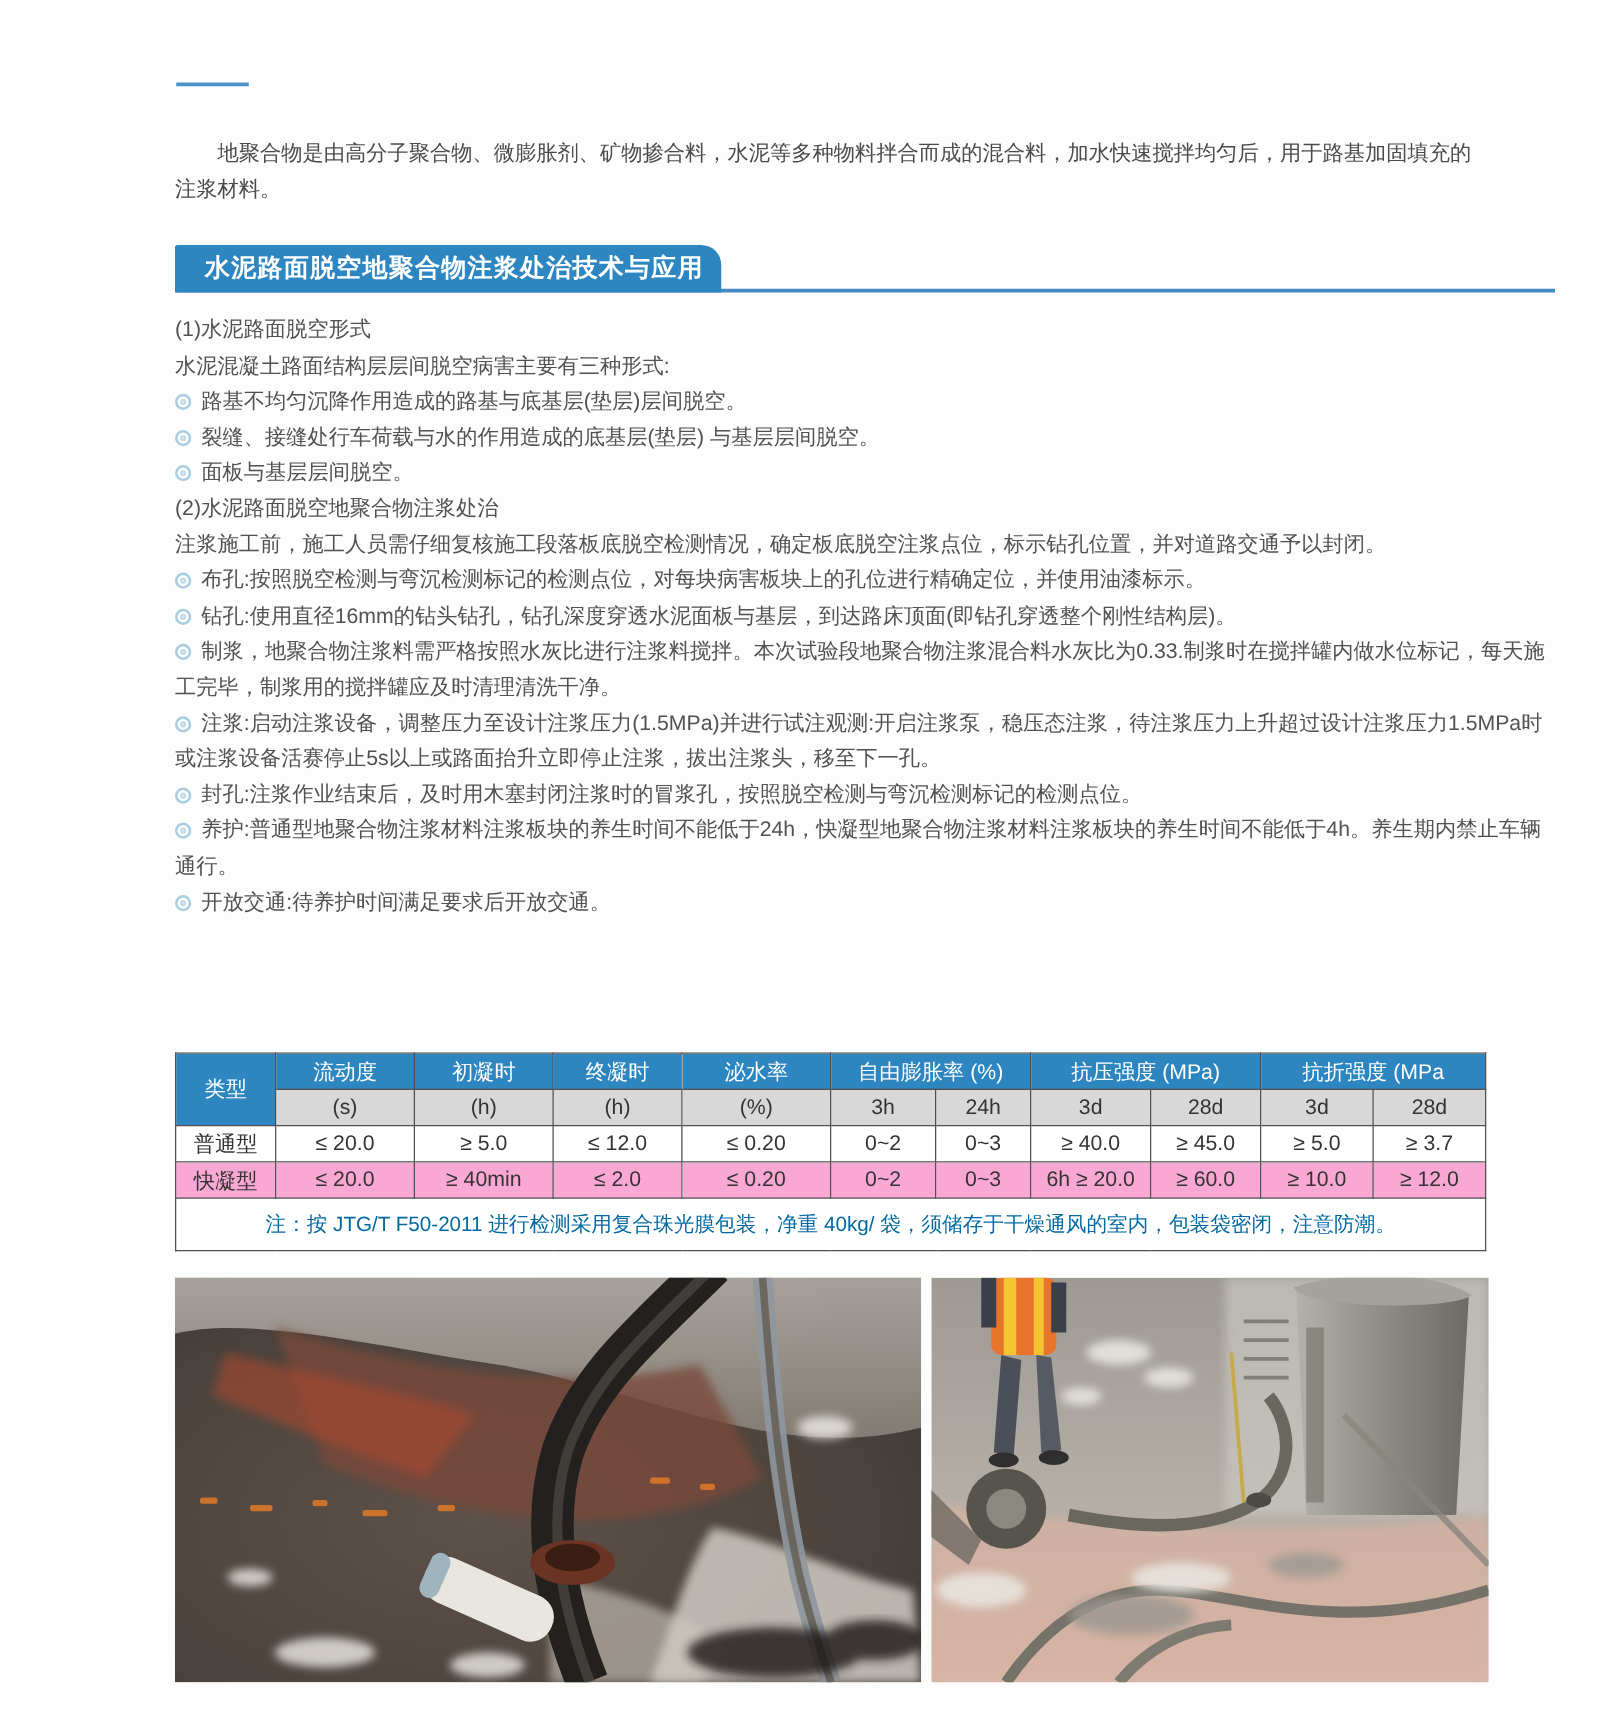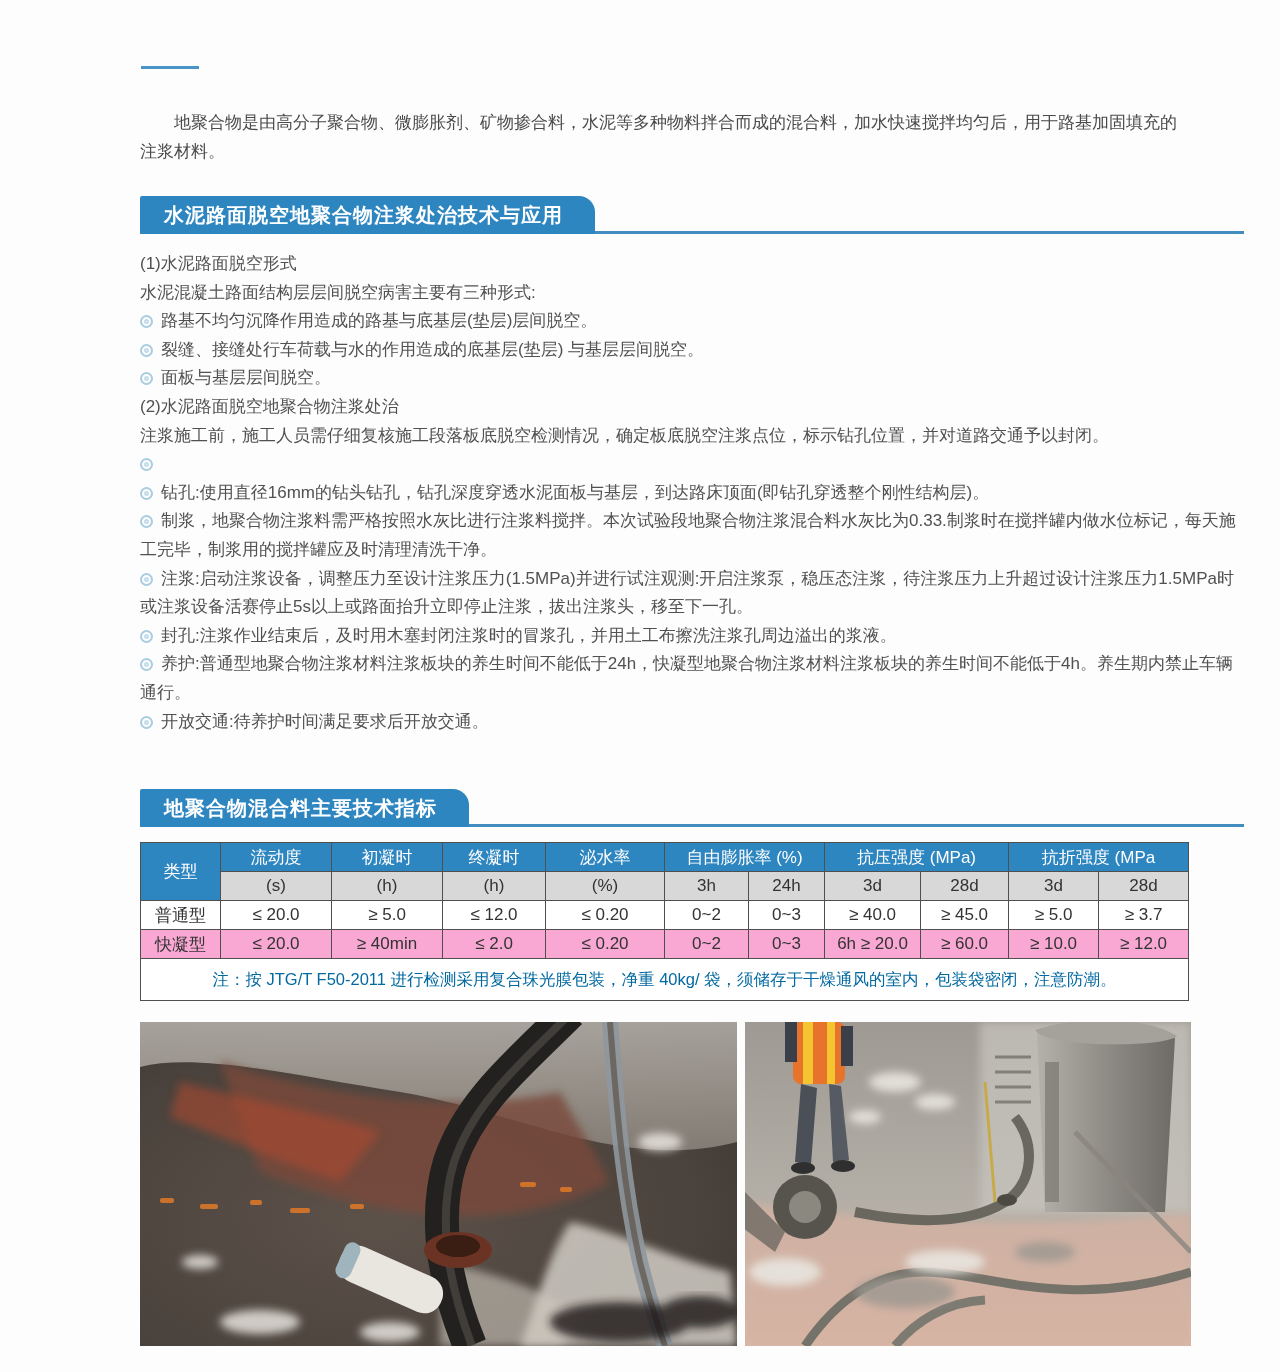--- a/index.html
+++ b/index.html
@@ -34,21 +34,21 @@
   .section-header { position:absolute; left:140px; height:38px; }
   .section-header .bar-line {
     position:absolute; left:0; bottom:0; height:3px; width:1104px;
     background:#2f7fb8; opacity:.9;
   }
   .section-header .bar-box {
     position:relative; display:inline-block;
     background:#2e86c1; color:#ffffff;
     font-size:20px; font-weight:bold; letter-spacing:1px;
     line-height:38px; height:38px;
-    padding:0 32px 0 24px;
+    padding:0 14px 0 24px;
     border-radius:2px 16px 0 2px;
   }
   #section1-header { top:196px; }
   #section2-header { top:789px; }
 
   
   .body-text {
     position:absolute; left:140px; top:250px; width:1102px;
     font-size:17px; line-height:28.6px; color:#515151;
   }
@@ -104,33 +104,29 @@
   </div>
 
   <div class="body-text">
     <p class="para"><span>(1)水泥路面脱空形式</span></p>
     <p class="para"><span>水泥混凝土路面结构层层间脱空病害主要有三种形式:</span></p>
     <p class="para"><span class="bullet-icon"></span><span>路基不均匀沉降作用造成的路基与底基层(垫层)层间脱空。</span></p>
     <p class="para"><span class="bullet-icon"></span><span>裂缝、接缝处行车荷载与水的作用造成的底基层(垫层) 与基层层间脱空。</span></p>
     <p class="para"><span class="bullet-icon"></span><span>面板与基层层间脱空。</span></p>
     <p class="para"><span>(2)水泥路面脱空地聚合物注浆处治</span></p>
     <p class="para"><span>注浆施工前，施工人员需仔细复核施工段落板底脱空检测情况，确定板底脱空注浆点位，标示钻孔位置，并对道路交通予以封闭。</span></p>
-    <p class="para"><span class="bullet-icon"></span></p>
+    <p class="para"><span class="bullet-icon"></span><span>布孔:按照脱空检测与弯沉检测标记的检测点位，对每块病害板块上的孔位进行精确定位，并使用油漆标示。</span></p>
     <p class="para"><span class="bullet-icon"></span><span>钻孔:使用直径16mm的钻头钻孔，钻孔深度穿透水泥面板与基层，到达路床顶面(即钻孔穿透整个刚性结构层)。</span></p>
     <p class="para"><span class="bullet-icon"></span><span>制浆，地聚合物注浆料需严格按照水灰比进行注浆料搅拌。本次试验段地聚合物注浆混合料水灰比为0.33.制浆时在搅拌罐内做水位标记，每天施工完毕，制浆用的搅拌罐应及时清理清洗干净。</span></p>
     <p class="para"><span class="bullet-icon"></span><span>注浆:启动注浆设备，调整压力至设计注浆压力(1.5MPa)并进行试注观测:开启注浆泵，稳压态注浆，待注浆压力上升超过设计注浆压力1.5MPa时或注浆设备活赛停止5s以上或路面抬升立即停止注浆，拔出注浆头，移至下一孔。</span></p>
-    <p class="para"><span class="bullet-icon"></span><span>封孔:注浆作业结束后，及时用木塞封闭注浆时的冒浆孔，并用土工布擦洗注浆孔周边溢出的浆液。</span></p>
+    <p class="para"><span class="bullet-icon"></span><span>封孔:注浆作业结束后，及时用木塞封闭注浆时的冒浆孔，按照脱空检测与弯沉检测标记的检测点位。</span></p>
     <p class="para"><span class="bullet-icon"></span><span>养护:普通型地聚合物注浆材料注浆板块的养生时间不能低于24h，快凝型地聚合物注浆材料注浆板块的养生时间不能低于4h。养生期内禁止车辆通行。</span></p>
     <p class="para"><span class="bullet-icon"></span><span>开放交通:待养护时间满足要求后开放交通。</span></p>
   </div>
 
-  <div class="section-header" id="section2-header">
-    <div class="bar-line"></div>
-    <div class="bar-box">地聚合物混合料主要技术指标</div>
-  </div>
 
   <table class="spec-table">
     <colgroup>
       <col style="width:80px">
         <col style="width:111px">
         <col style="width:111px">
         <col style="width:103px">
       <col style="width:119px">
         <col style="width:84px">
         <col style="width:76px">

